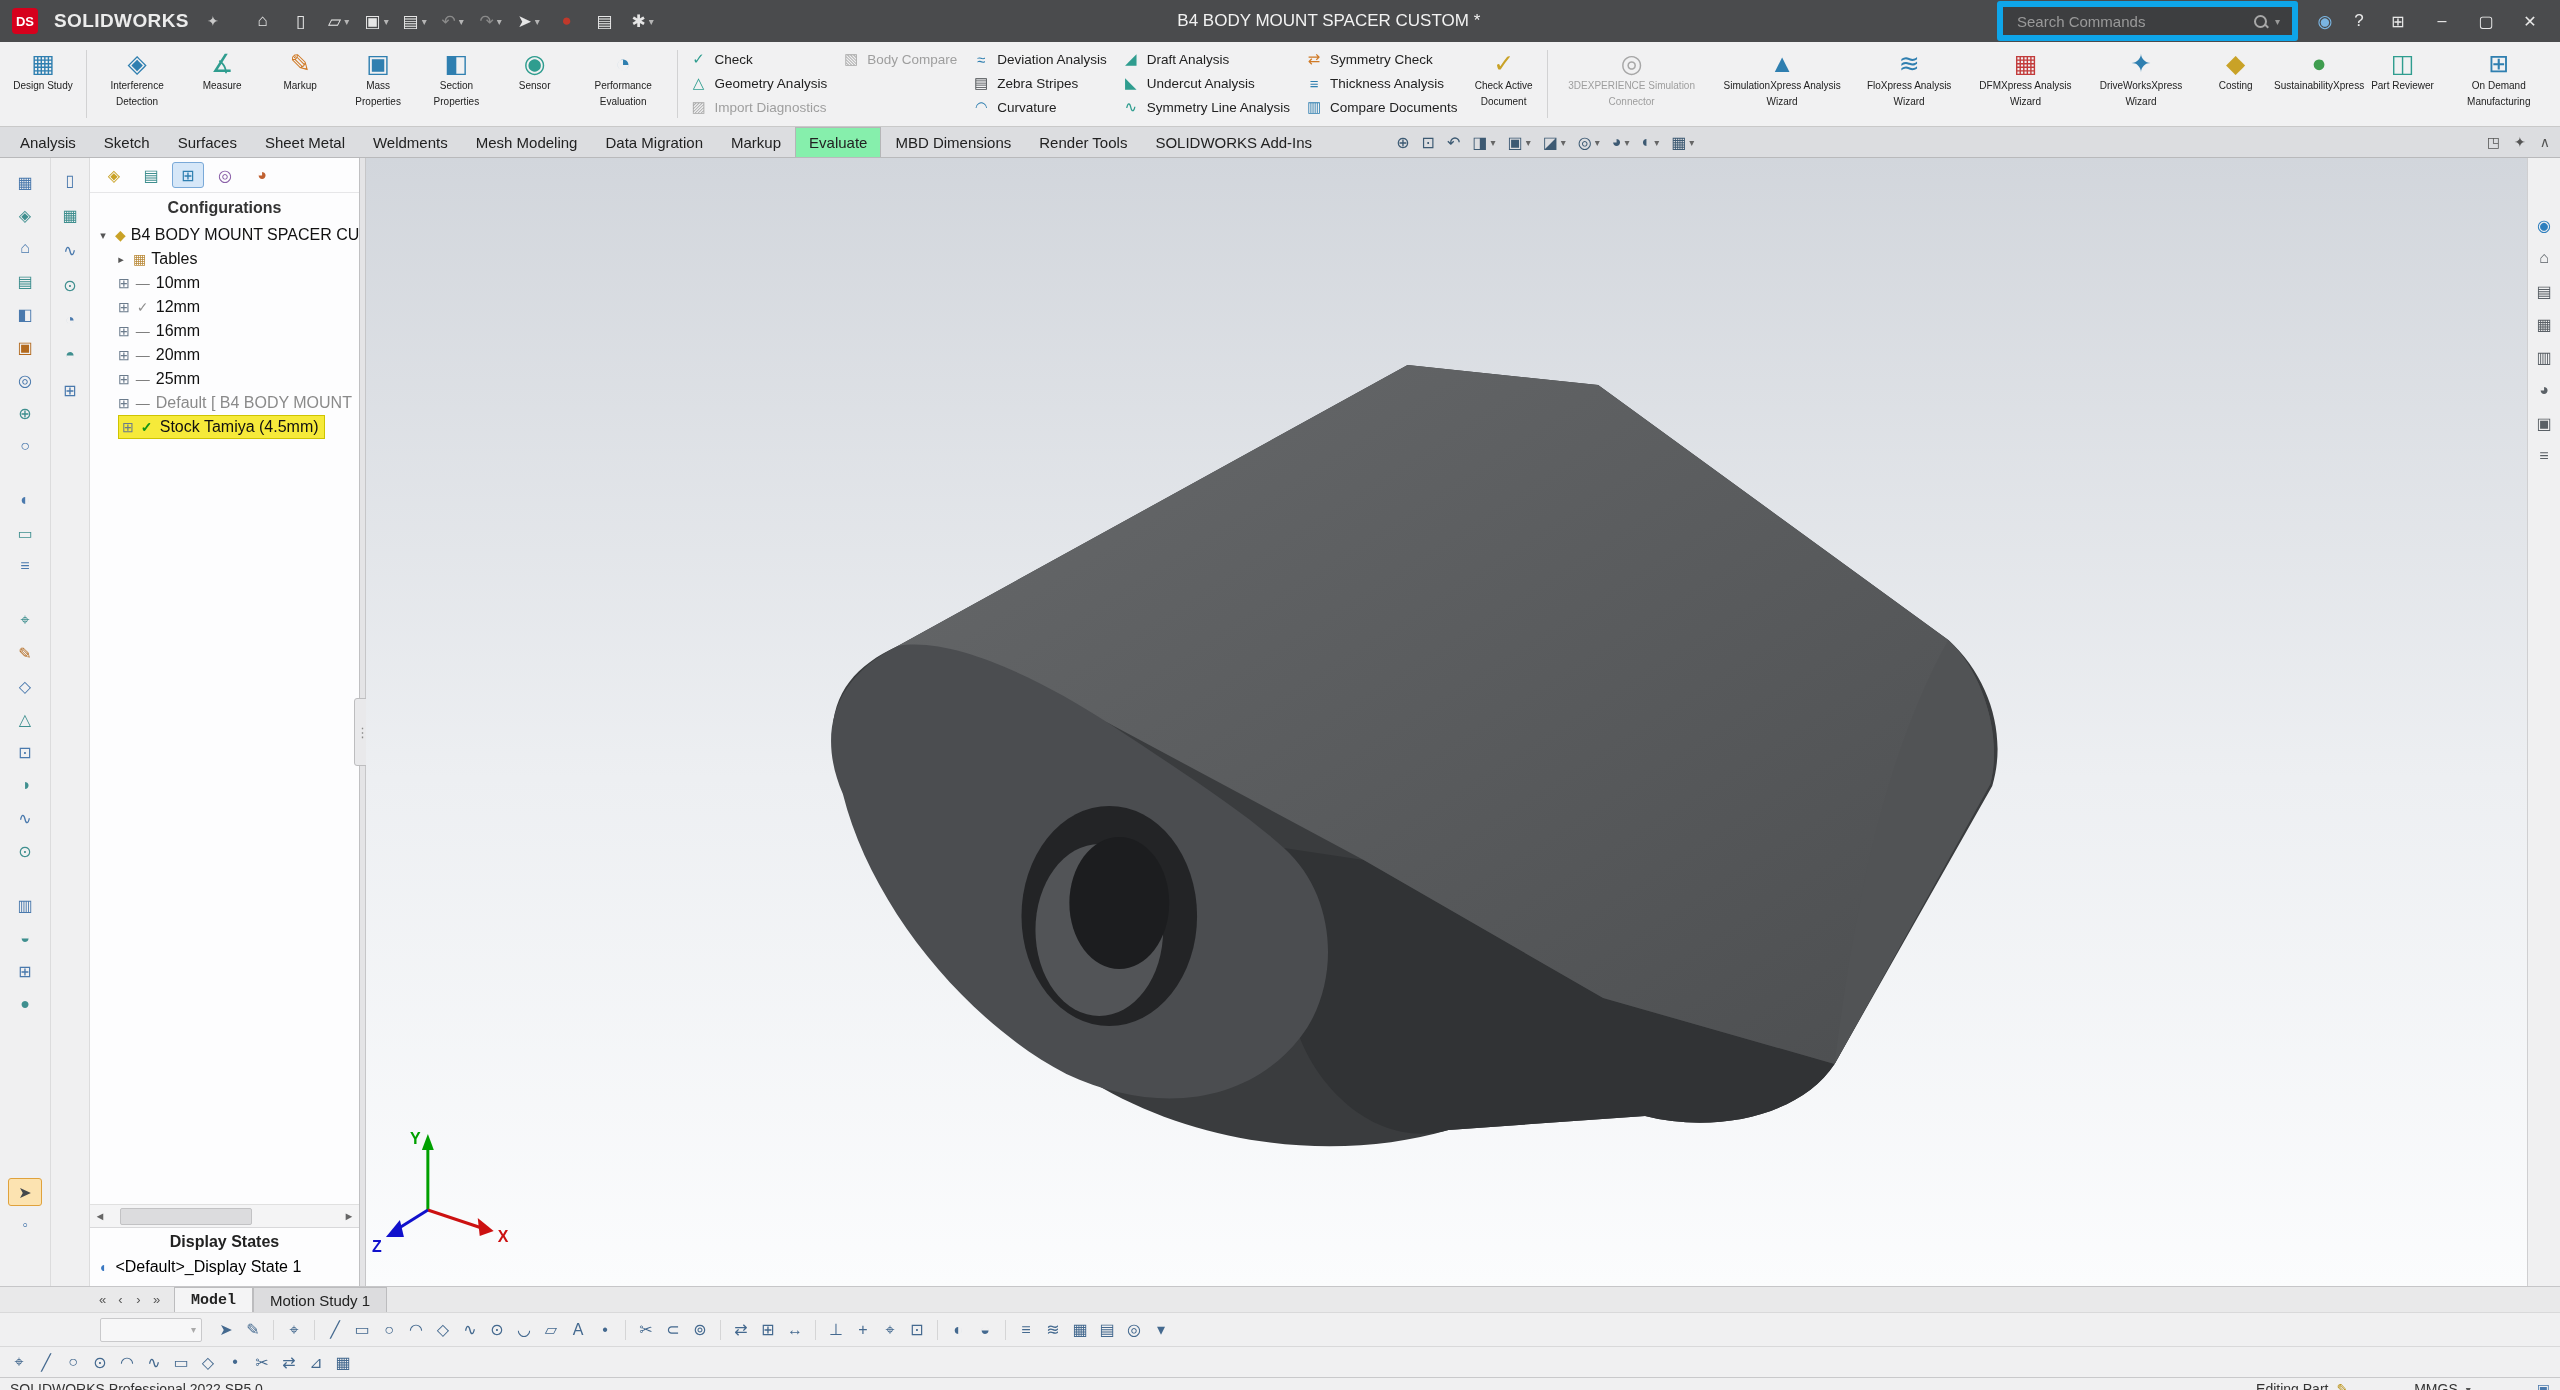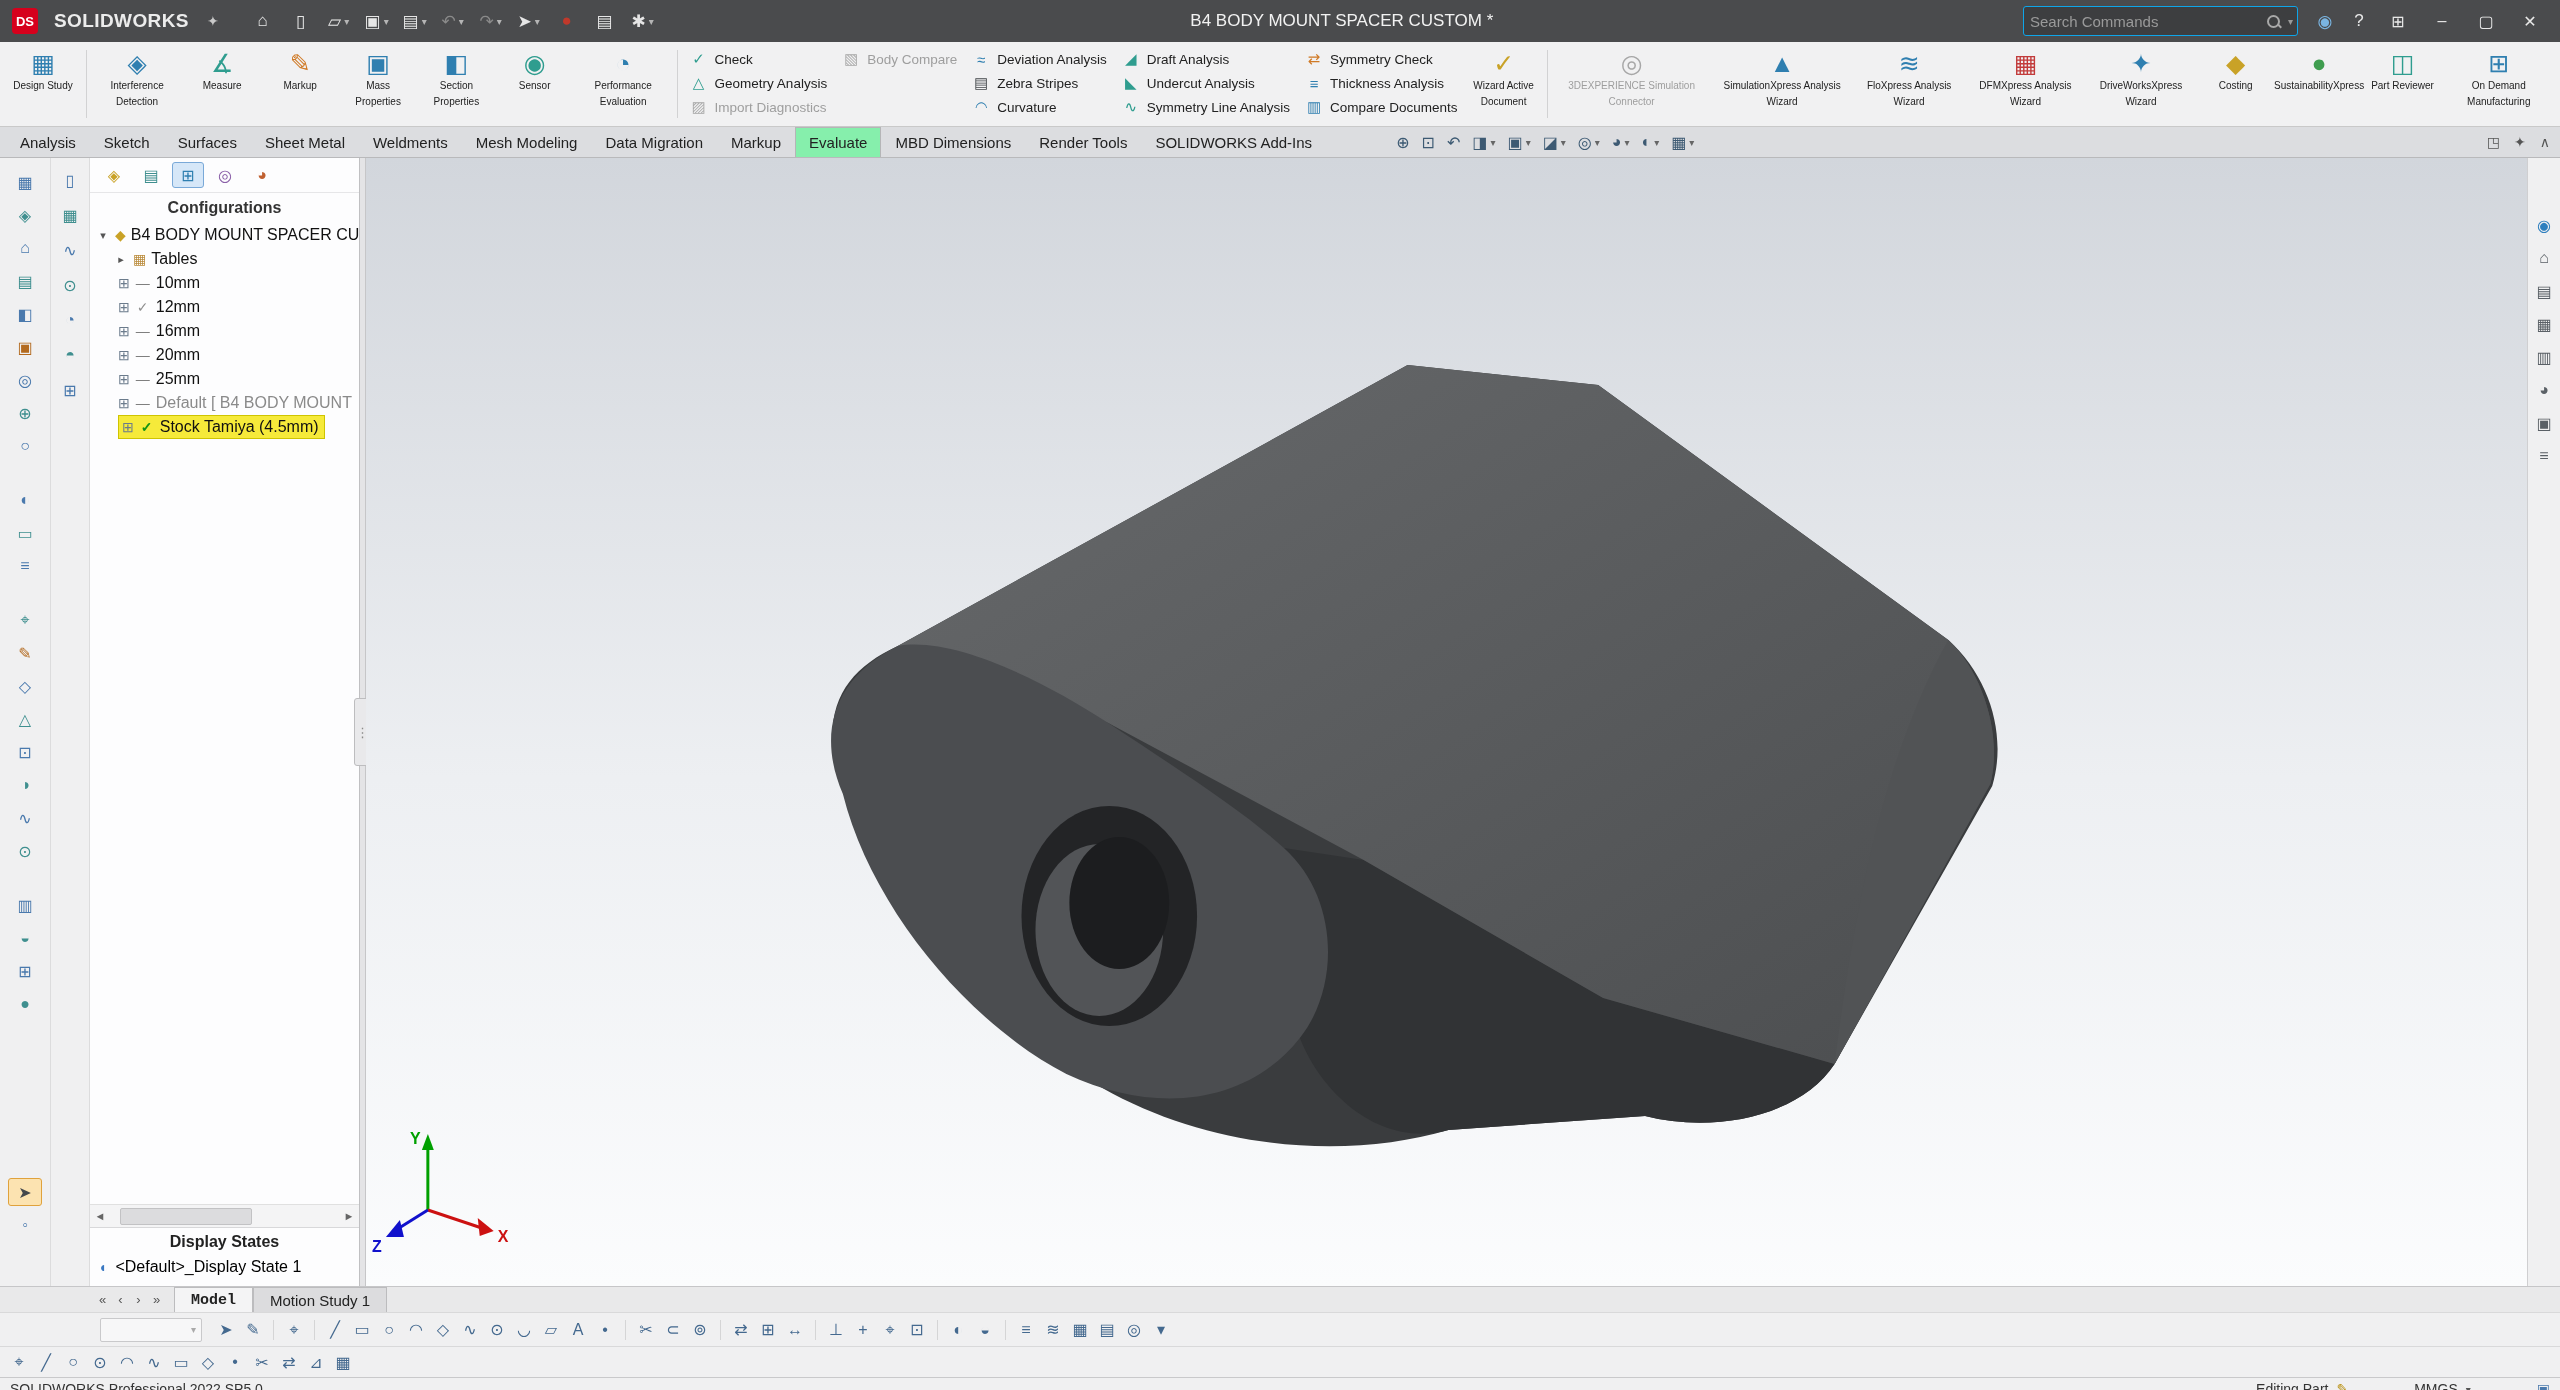--- a/index.html
+++ b/index.html
@@ -12,22 +12,22 @@
              display:flex;align-items:center;justify-content:center;}
   .logo-text{font-weight:bold;letter-spacing:.4px;font-size:19px;}
   .menu-item{padding:0 12px;height:42px;line-height:42px;cursor:default;white-space:nowrap;}
   .pin-ic{color:#c9c9c9;font-size:14px;margin:0 8px;}
   .qtbar{display:flex;align-items:center;gap:2px;margin-left:18px;}
   .qt{height:30px;min-width:30px;padding:0 3px;border-radius:3px;display:flex;align-items:center;justify-content:center;
       font-size:17px;color:#e6e6e6;gap:3px;}
   .qt.disabled{color:#8a8a8a;}
   .qt .caret{font-size:10px;color:#b5b5b5;}
   .tb-title{flex:1;text-align:center;font-size:17px;color:#f2f2f2;white-space:nowrap;overflow:hidden;}
-  .search-box{display:flex;align-items:center;width:265px;height:28px;background:#3d3e40;border:1px solid #0ea5e9;
-              border-radius:3px;padding:0 4px;gap:8px;margin-right:10px;}
+  .search-box{display:flex;align-items:center;width:265px;height:28px;background:#3d3e40;border:6px solid #0ea5e9;
+              border-radius:3px;padding:0 12px;gap:8px;margin-right:10px;}
   .search-input{flex:1;background:transparent;border:none;outline:none;color:#ddd;font-size:15px;min-width:0;}
   .search-input::placeholder{color:#9a9a9a;}
   .mag{position:relative;width:13px;height:13px;flex:0 0 auto;}
   .mag::before{content:"";position:absolute;left:0;top:0;width:9px;height:9px;border:2px solid #a8a8a8;border-radius:50%;}
   .mag::after{content:"";position:absolute;left:10px;top:10px;width:5px;height:2px;background:#a8a8a8;transform:rotate(45deg);}
   .sb-caret{font-size:10px;color:#9a9a9a;}
   .tb-ico{width:34px;height:42px;display:flex;align-items:center;justify-content:center;font-size:17px;}
   .wc{width:44px;height:42px;display:flex;align-items:center;justify-content:center;font-size:16px;color:#e8e8e8;}
   
   .ribbon{display:flex;align-items:stretch;height:80px;background:#f1f1f2;border-bottom:1px solid #c9c9c9;
@@ -275,21 +275,21 @@
             <span class="g" style="color: rgb(47, 127, 176);">≡</span>
             <span class="t">Thickness Analysis</span>
           </div>
           <div class="rb-small">
             <span class="g" style="color: rgb(47, 127, 176);">▥</span>
             <span class="t">Compare Documents</span>
           </div>
         </div>
         <div class="rb-item">
           <div class="rb-ico" style="color: rgb(201, 162, 39);">✓</div>
-          <div class="rb-label">Wizard Active Document </div>
+          <div class="rb-label">Check Active Document </div>
         </div>
       </div>
       <div class="rb-sep"></div>
       <div class="rb-group">
         <div class="rb-item disabled">
           <div class="rb-ico" style="color: rgb(167, 167, 167);">◎</div>
           <div class="rb-label">3DEXPERIENCE Simulation Connector</div>
         </div>
         <div class="rb-item">
           <div class="rb-ico" style="color: rgb(47, 127, 176);">▲</div>

